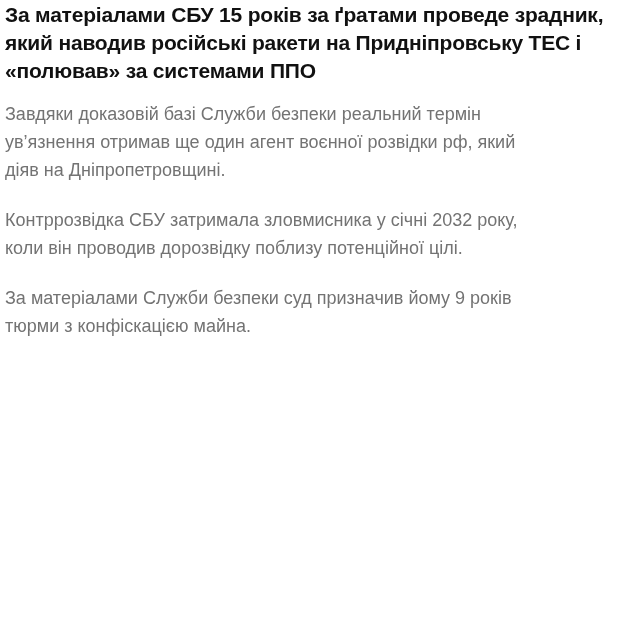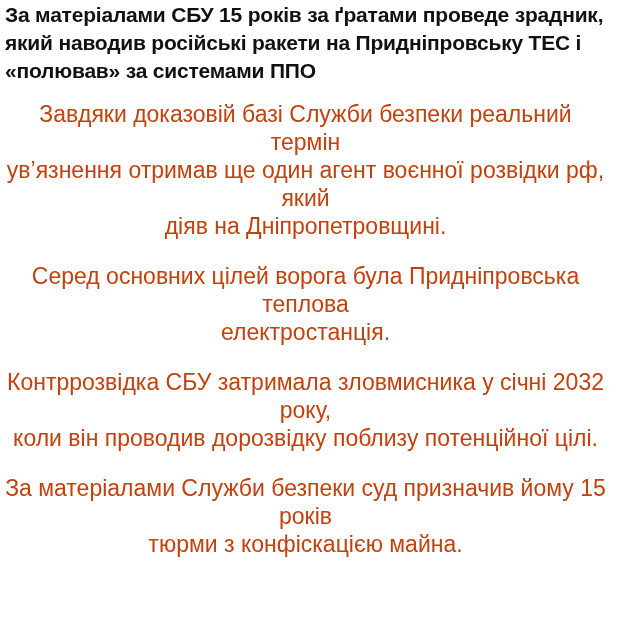--- a/index.html
+++ b/index.html
@@ -20,45 +20,42 @@
   .headline {
     font-size: 21px;
     font-weight: 700;
     line-height: 28px;
     margin: 0 0 15px 0;
     white-space: pre-line;
     color: #111111;
     letter-spacing: -0.2px;
   }
   .para {
-    font-size: 23px;
+    font-size: 18px;
     font-weight: 400;
     line-height: 28px;
     margin: 0 0 22px 0;
     white-space: pre-line;
-    color: #c2410c;
+    color: #737373;
     letter-spacing: 0;
-    text-align: center;
   }
 </style>
 </head>
 <body>
 
 <div class="page">
   <h1 class="headline">За матеріалами СБУ 15 років за ґратами проведе зрадник,
 який наводив російські ракети на Придніпровську ТЕС і
 «полював» за системами ППО</h1>
 
   <p class="para">Завдяки доказовій базі Служби безпеки реальний термін
 ув’язнення отримав ще один агент воєнної розвідки рф, який
 діяв на Дніпропетровщині.</p>
 
 
-  <p class="para">Серед основних цілей ворога була Придніпровська теплова
-електростанція.</p>
 
 
   <p class="para">Контррозвідка СБУ затримала зловмисника у січні 2032 року,
 коли він проводив дорозвідку поблизу потенційної цілі.</p>
 
-  <p class="para">За матеріалами Служби безпеки суд призначив йому 15 років
+  <p class="para">За матеріалами Служби безпеки суд призначив йому 9 років
 тюрми з конфіскацією майна.</p>
 </div>
 
 </body></html>

